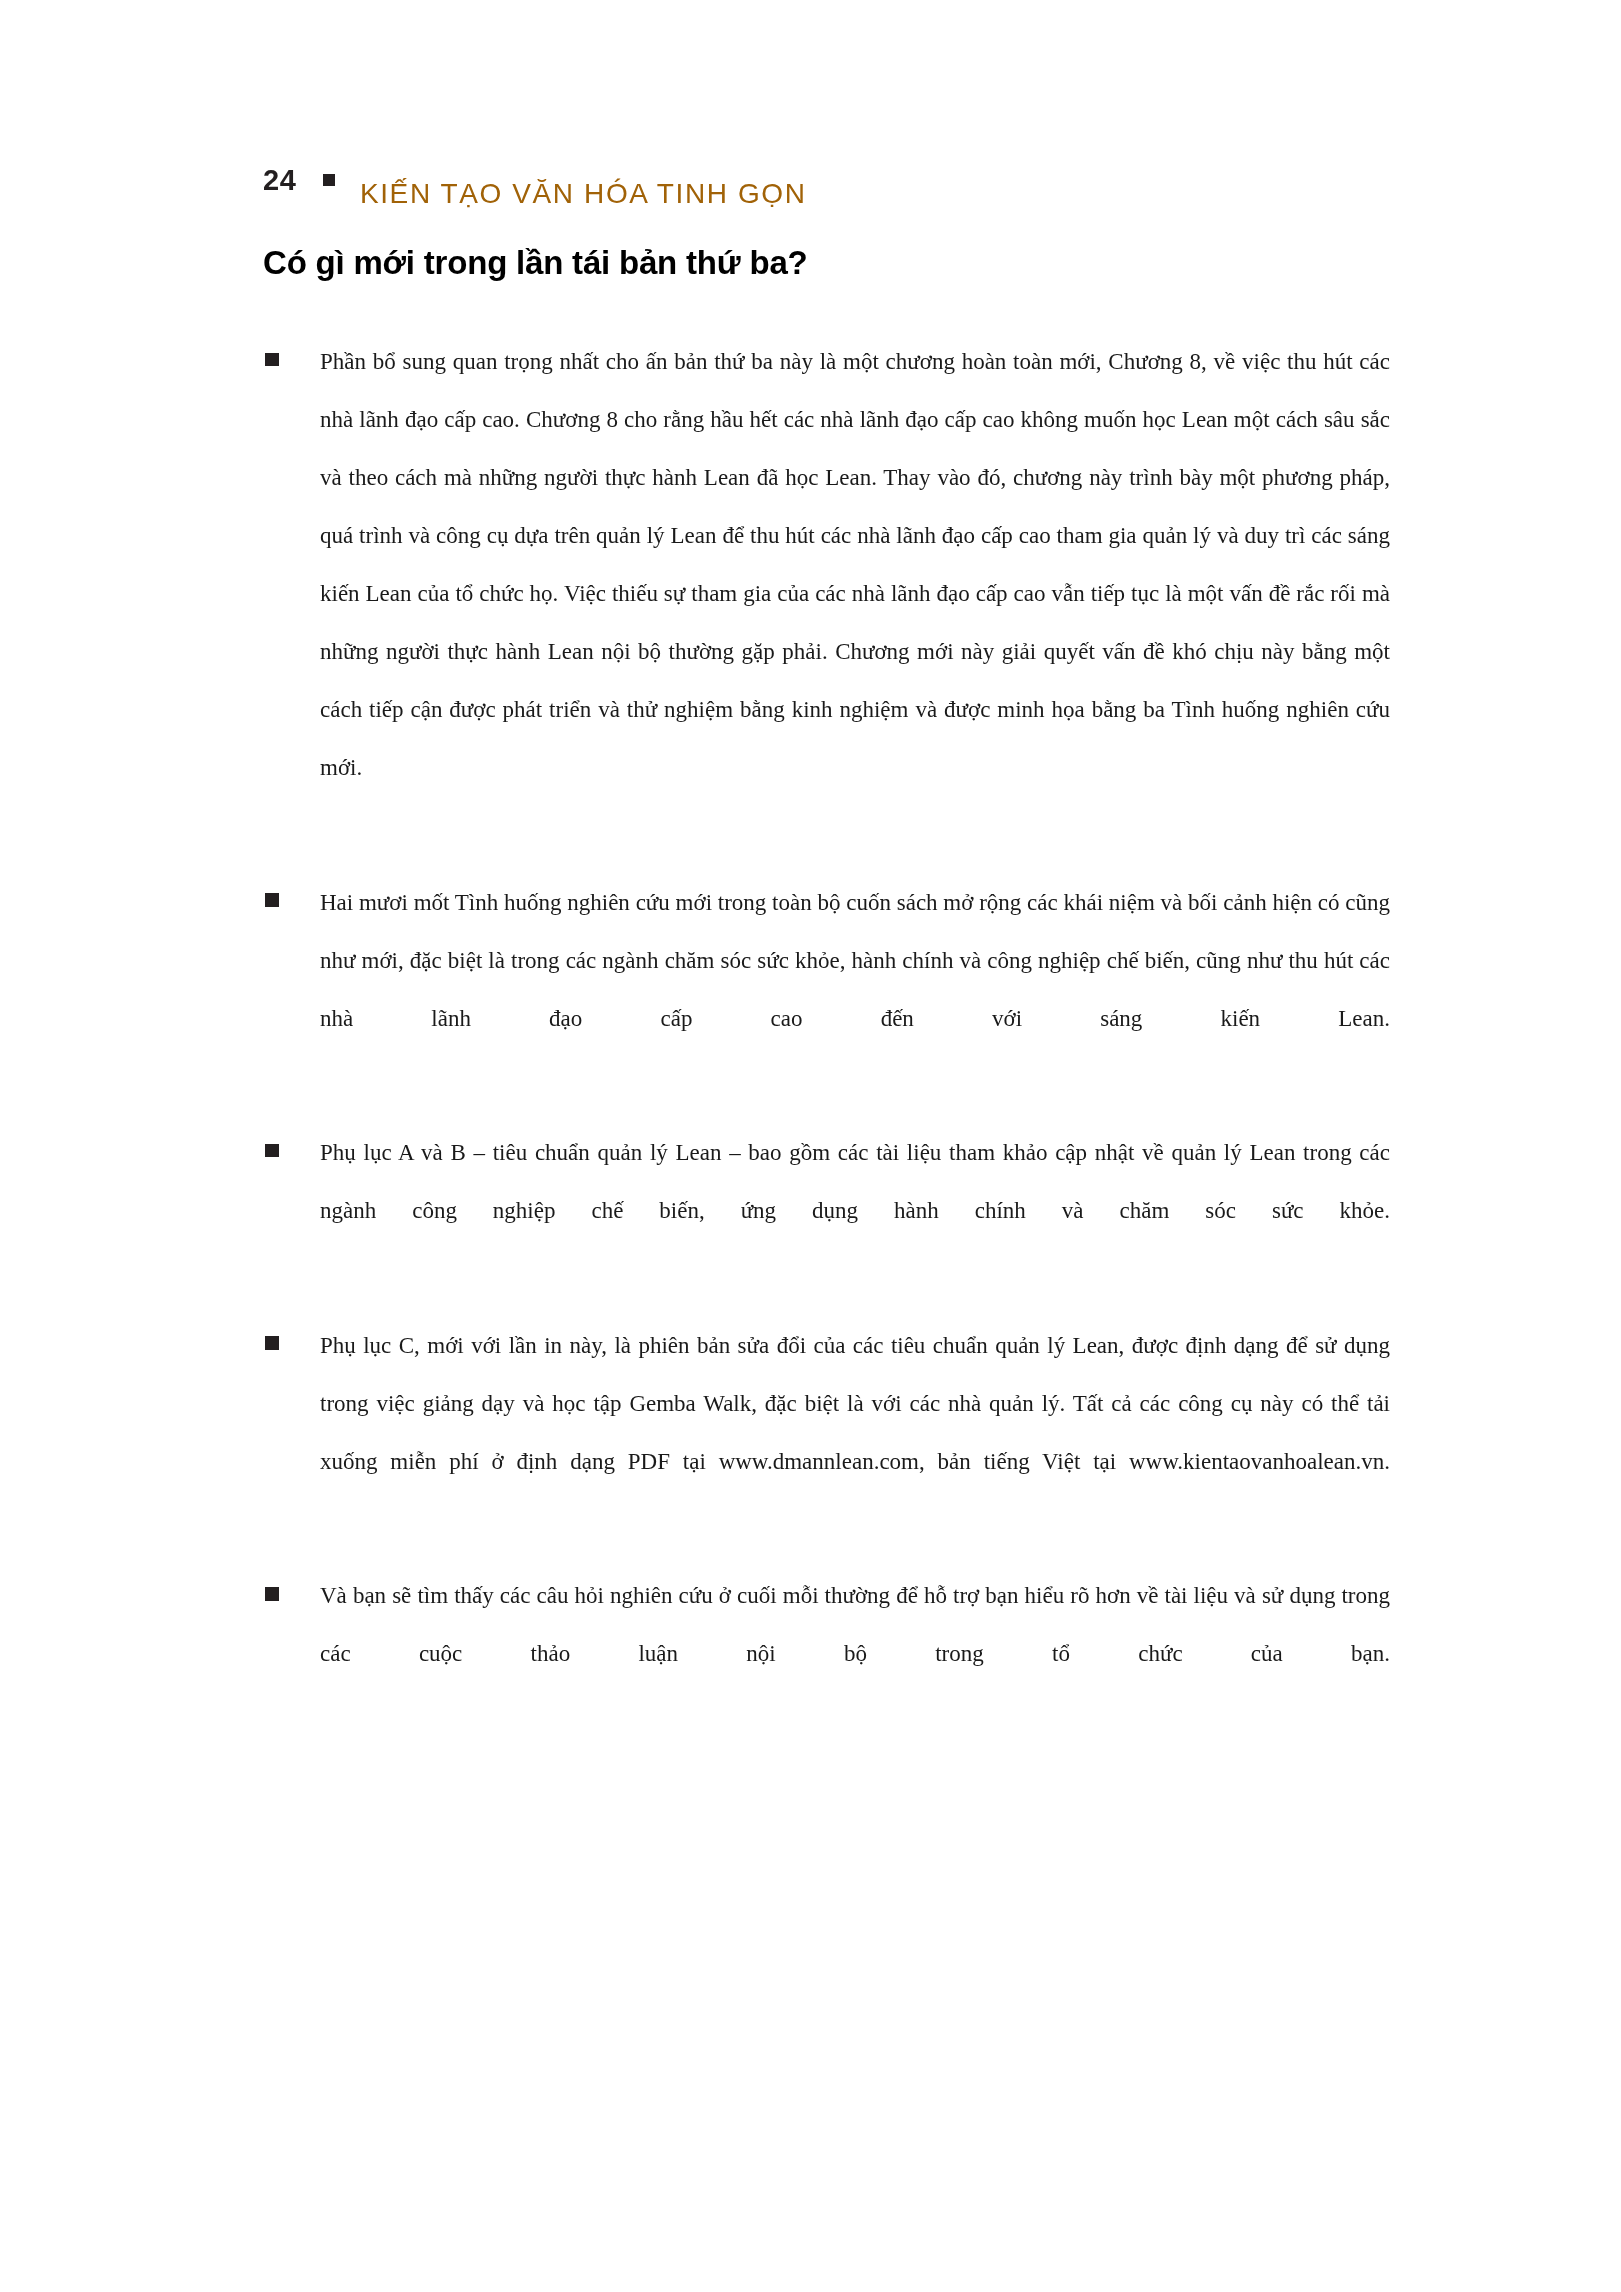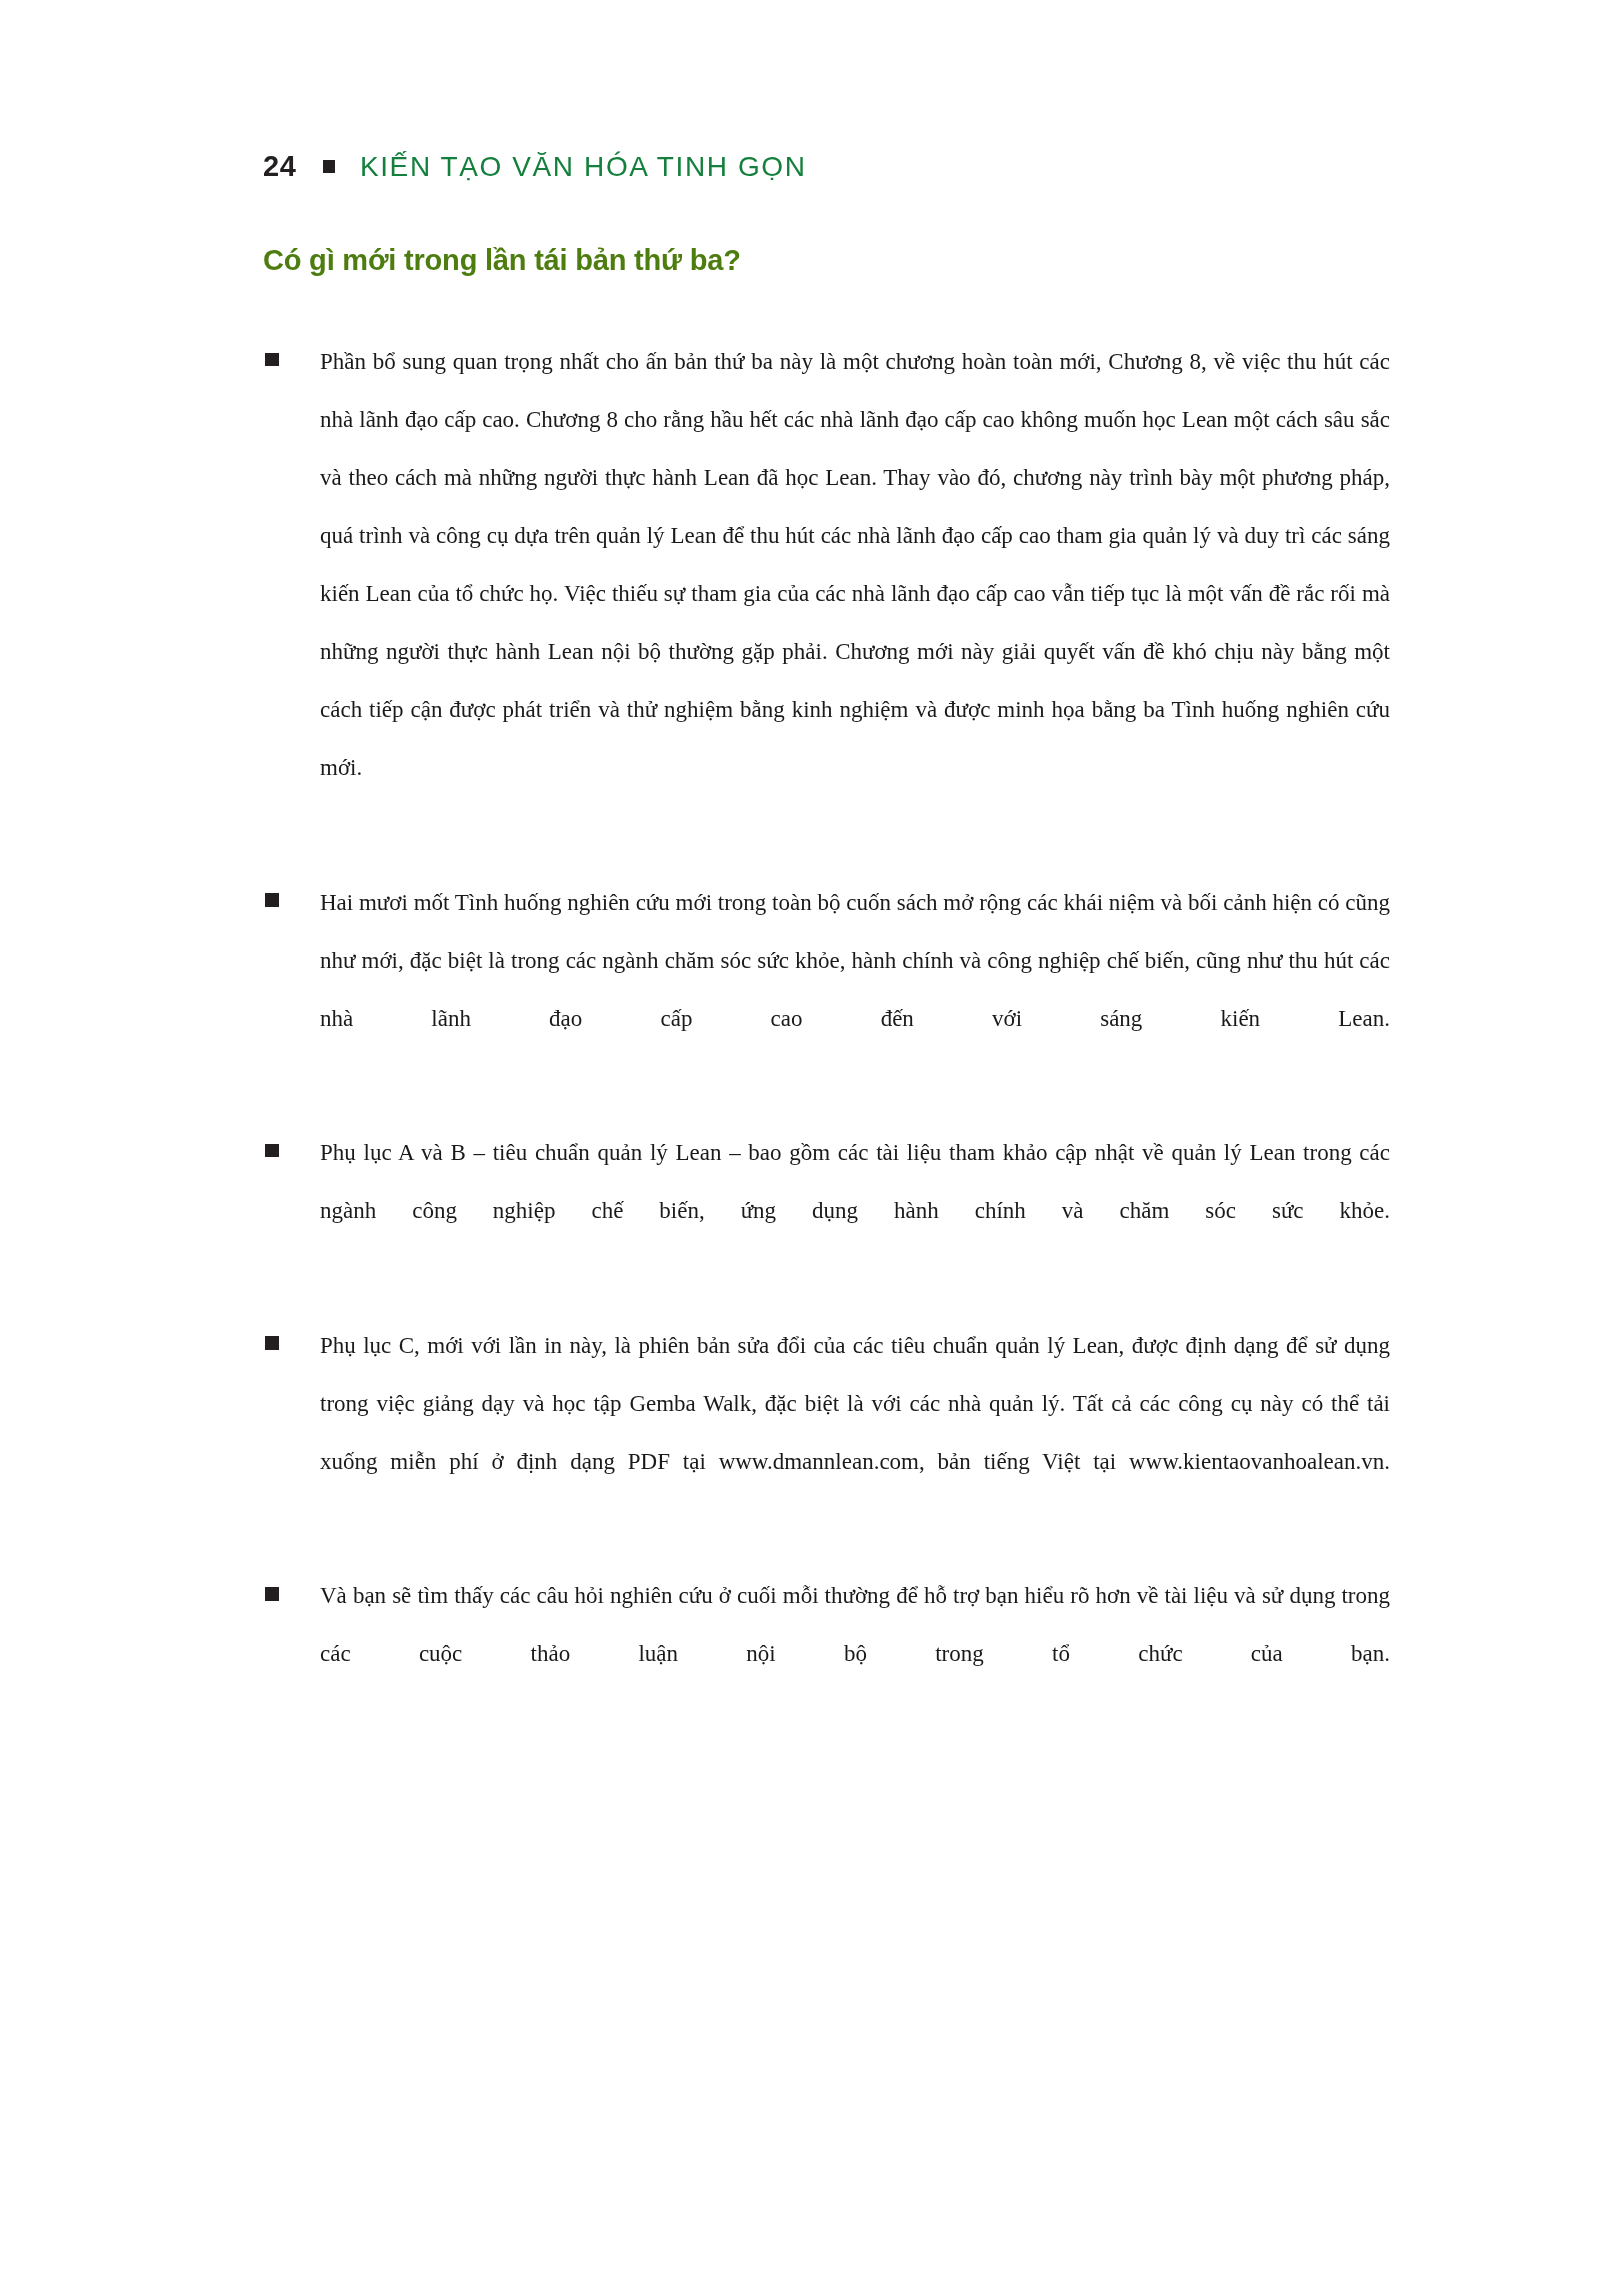--- a/index.html
+++ b/index.html
@@ -47,35 +47,36 @@
     height: 12.7px;
     background: #231f20;
     margin: 0 24.5px 0 26.5px;
     flex: none;
   }
   .header-title {
     font-family: "Liberation Sans", "DejaVu Sans", sans-serif;
     font-weight: normal;
     font-size: 28px;
     letter-spacing: 1.6px;
-    color: #15803d;
+    color: #a16207;
     line-height: 1;
+    margin-top: 28px;
   }
 
   
   .section-heading {
     position: absolute;
     left: 263px;
     top: 243px;
     width: 1137px;
     font-family: "Liberation Sans", "DejaVu Sans", sans-serif;
     font-weight: bold;
-    font-size: 29px;
+    font-size: 33px;
     letter-spacing: -0.2px;
-    color: #4d7c0f;
+    color: #000000;
     line-height: 1.2;
     white-space: nowrap;
   }
 
   
   .bullet-list {
     position: absolute;
     left: 263px;
     top: 333px;
     width: 1127px;

